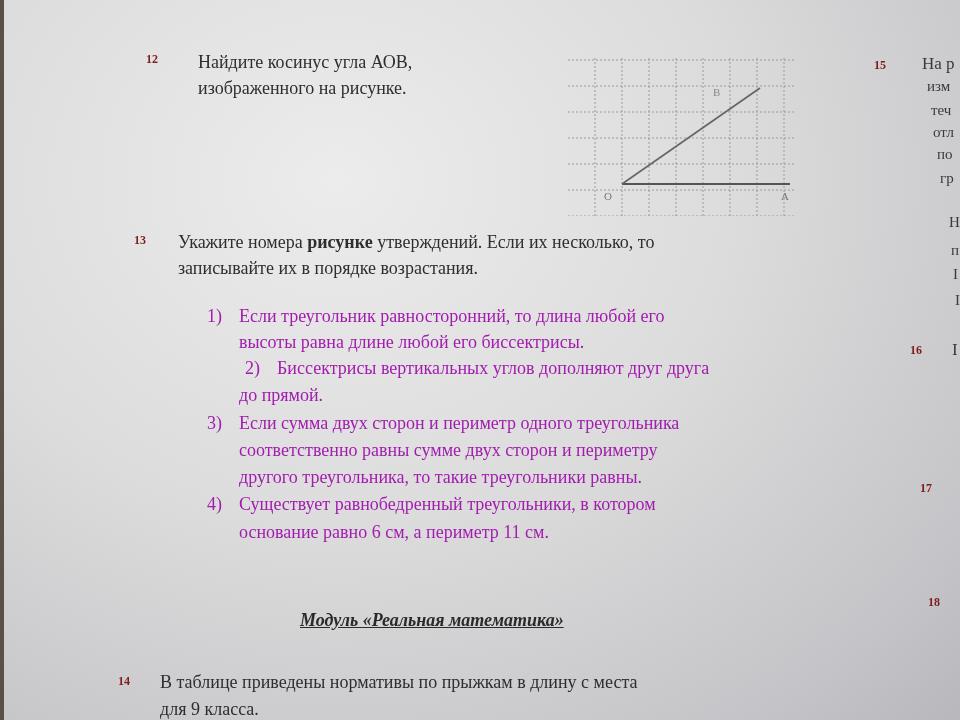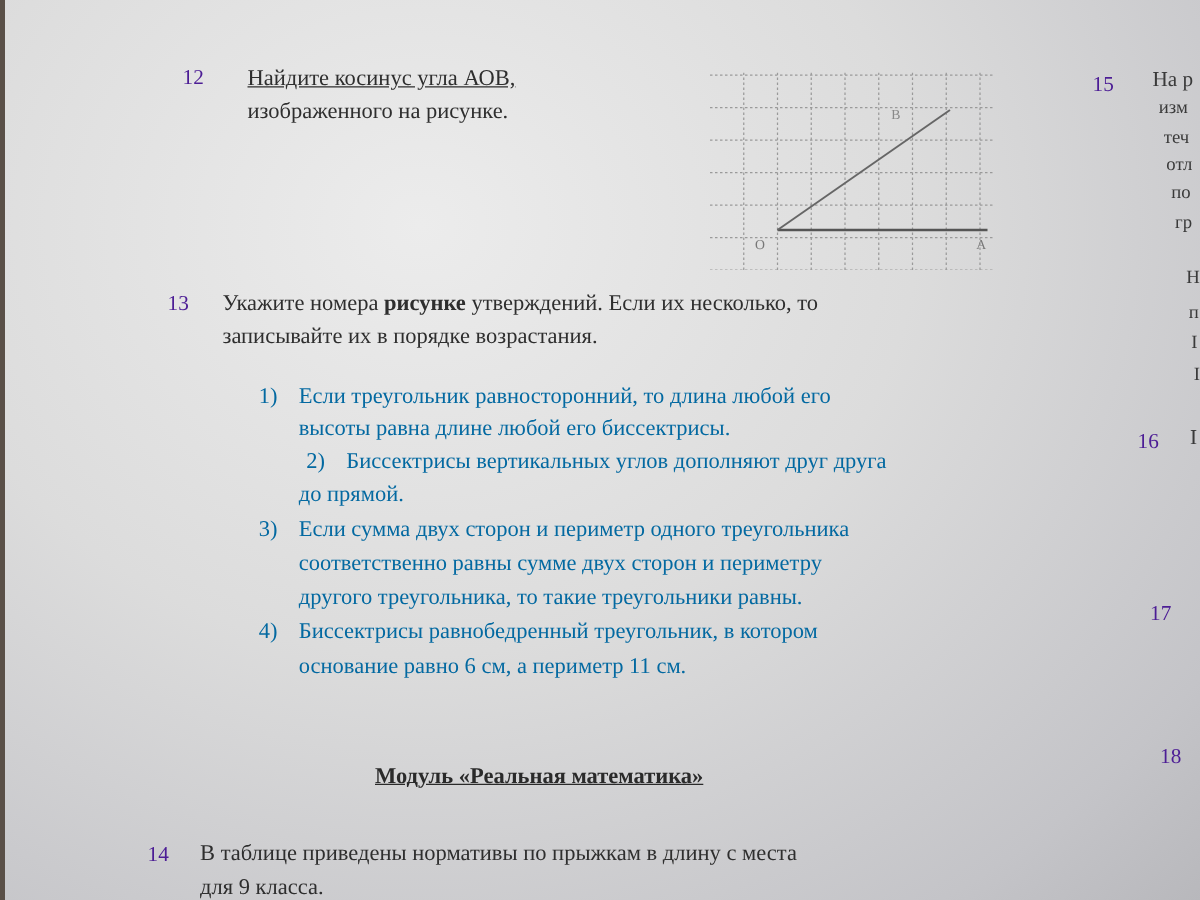--- a/index.html
+++ b/index.html
@@ -1,36 +1,36 @@
 <!DOCTYPE html>
 <html><head>
 <meta charset="utf-8">
 <style>
   html,body{margin:0;padding:0;}
   body{width:960px;height:720px;overflow:hidden;position:relative;
     background: radial-gradient(ellipse at 35% 25%, #ececec 0%, #dcdcdc 45%, #c4c4c8 85%, #b8b8bc 100%);
     font-family:"Liberation Serif", serif; color:#2a2a2a;}
   .edge{position:absolute;left:0;top:0;width:4px;height:720px;background:#5a5048;}
   .abs{position:absolute;white-space:nowrap;}
-  .num{font-weight:normal;font-size:17px;color:#4c1d95;}
+  .num{font-weight:bold;font-size:12px;color:#7f1d1d;}
   .txt{font-size:18px;line-height:28px;color:#2e2e2e;}
   .b{font-weight:bold;}
   .grid{position:absolute;left:568px;top:58px;width:228px;height:158px;}
-  .item{position:absolute;font-size:18px;line-height:26.5px;color:#0369a1;white-space:nowrap;}
+  .item{position:absolute;font-size:18px;line-height:26.5px;color:#a21caf;white-space:nowrap;}
   .item .n{display:inline-block;width:32px;}
-  .module{font-weight:bold;text-decoration:underline;font-size:18px;}
+  .module{font-style:italic;font-weight:bold;text-decoration:underline;font-size:18px;}
   .right{font-size:15px;color:#3a3a3a;}
 </style>
 </head>
 <body>
 
 <div class="edge"></div>
 
 <div class="abs num" style="left:146px;top:52px;">12</div>
-<div class="abs txt" style="left:198px;top:48px;text-decoration:underline;">Найдите косинус угла АОВ,</div>
+<div class="abs txt" style="left:198px;top:48px;">Найдите косинус угла АОВ,</div>
 <div class="abs txt" style="left:198px;top:74px;">изображенного на рисунке.</div>
 
 <div class="grid">
   <svg width="228" height="158" viewBox="0 0 228 158">
     <g stroke="#9a9a9a" stroke-width="1" stroke-dasharray="2,2">
       <line x1="0" y1="2" x2="228" y2="2"></line>
       <line x1="0" y1="28" x2="228" y2="28"></line>
       <line x1="0" y1="54" x2="228" y2="54"></line>
       <line x1="0" y1="80" x2="228" y2="80"></line>
       <line x1="0" y1="106" x2="228" y2="106"></line>
@@ -62,21 +62,21 @@
 <div class="item" style="left:207px;top:303px;"><span class="n">1)</span><span>Если треугольник равносторонний, то длина любой его</span></div>
 <div class="item" style="left:239px;top:329px;">высоты равна длине любой его биссектрисы.</div>
 
 <div class="item" style="left:207px;top:355px;margin-left:38px;"><span class="n">2)</span><span>Биссектрисы вертикальных углов дополняют друг друга</span></div>
 <div class="item" style="left:239px;top:382px;">до прямой.</div>
 
 <div class="item" style="left:207px;top:410px;"><span class="n">3)</span><span>Если сумма двух сторон и периметр одного треугольника</span></div>
 <div class="item" style="left:239px;top:437px;">соответственно равны сумме двух сторон и периметру</div>
 <div class="item" style="left:239px;top:464px;">другого треугольника, то такие треугольники равны.</div>
 
-<div class="item" style="left:207px;top:491px;"><span class="n">4)</span><span>Биссектрисы равнобедренный треугольник, в котором</span></div>
+<div class="item" style="left:207px;top:491px;"><span class="n">4)</span><span>Существует равнобедренный треугольники, в котором</span></div>
 <div class="item" style="left:239px;top:519px;">основание равно 6 см, а периметр 11 см.</div>
 
 <div class="abs module" style="left:300px;top:610px;">Модуль «Реальная математика»</div>
 
 <div class="abs num" style="left:118px;top:674px;">14</div>
 <div class="abs txt" style="left:160px;top:668px;">В таблице приведены нормативы по прыжкам в длину с места</div>
 <div class="abs txt" style="left:160px;top:695px;">для 9 класса.</div>
 
 <div class="abs num" style="left:874px;top:58px;">15</div>
 <div class="abs right" style="left:922px;top:54px;font-size:17px;text-align:center;">На р</div>

